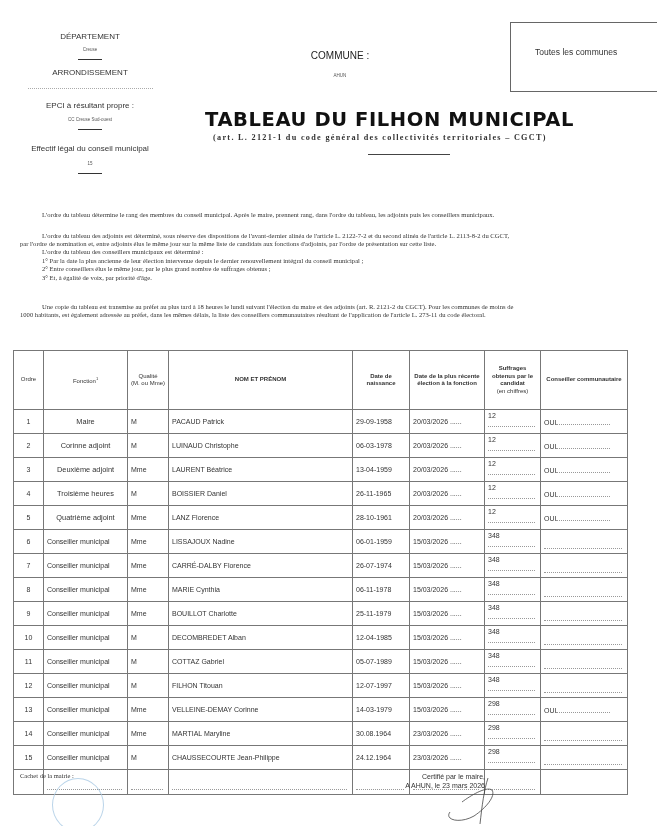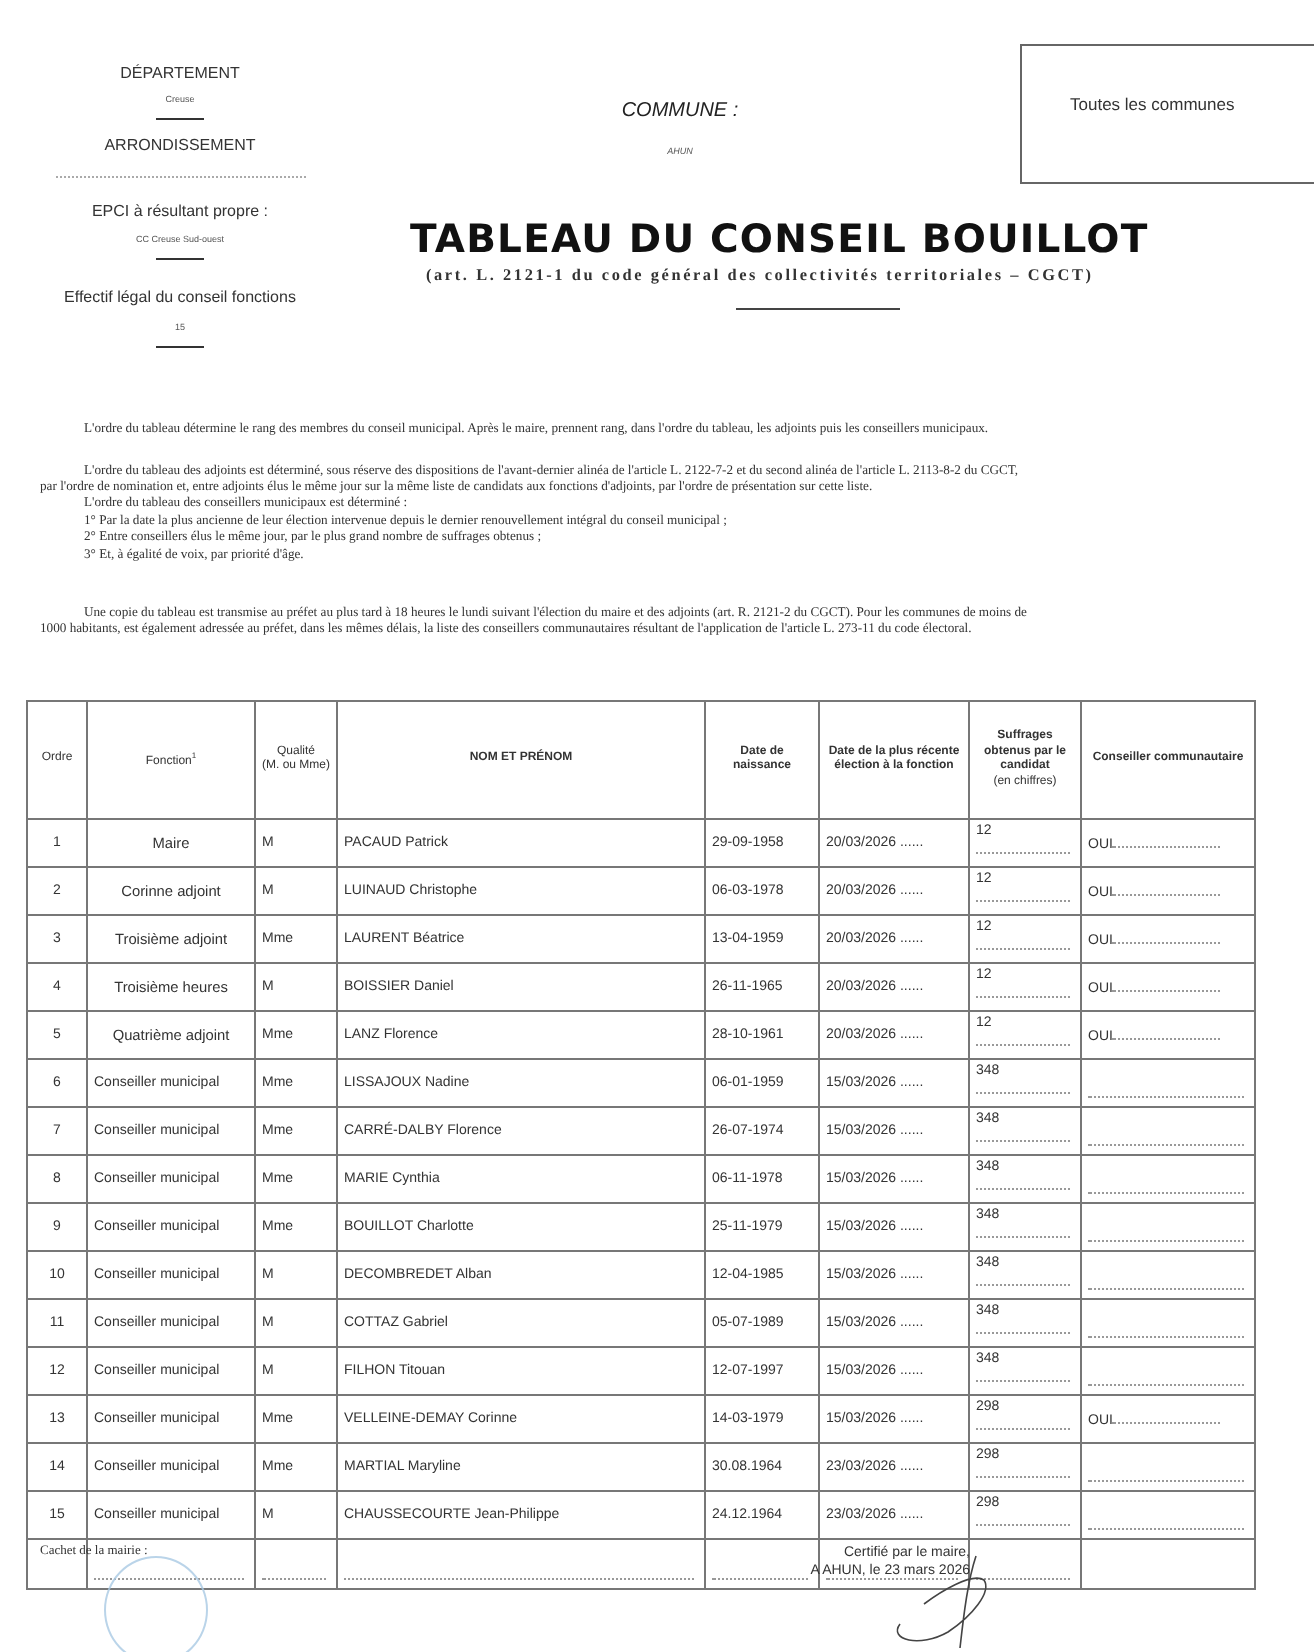--- a/index.html
+++ b/index.html
@@ -3,21 +3,21 @@
 <meta charset="utf-8">
 <style>
   html, body { margin: 0; padding: 0; background: #fff; }
   body { width: 657px; height: 826px; position: relative; overflow: hidden; color: #222; font-family: "Liberation Sans", sans-serif; }
   .abs { position: absolute; }
   .left-block { left: 20px; width: 140px; text-align: center; color: #333; }
   .lbl { font-size: 8px; }
   .sub { font-size: 4.5px; color: #555; }
   .rule { height: 1px; background: #333; margin: 0 auto; width: 24px; }
   .dotrule { height: 0; border-top: 1px dotted #aaa; width: 125px; margin: 0 auto; }
-  .commune { left: 260px; width: 160px; text-align: center; font-style: italic; }
+  .commune { left: 260px; width: 160px; text-align: center; }
   .box { left: 510px; top: 22px; width: 150px; height: 70px; border: 1px solid #666; border-right: none; box-sizing: border-box; }
   .box span { display:block; margin-top: 24px; margin-left: 24px; font-size: 8.5px; color: #333; }
   .title { left: 205px; top: 108px; font-family: "DejaVu Sans", sans-serif; font-weight: bold; font-size: 19.5px; letter-spacing: 0.6px; color: #111; white-space: nowrap; }
   .subtitle { left: 213px; top: 133px; font-family: "Liberation Serif", serif; font-weight: bold; font-size: 8.2px; letter-spacing: 1.3px; color: #333; white-space: nowrap; }
   .titlerule { left: 368px; top: 154px; width: 82px; height: 1px; background: #444; }
   .para { font-family: "Liberation Serif", serif; font-size: 6.6px; color: #333; line-height: 8.5px; white-space: nowrap; }
   table { position: absolute; left: 13px; top: 350px; border-collapse: collapse; table-layout: fixed; width: 614px; font-size: 7px; color: #333; }
   td, th { border: 1px solid #777; padding: 0 3px; overflow: hidden; white-space: nowrap; font-weight: normal; }
   th { height: 58px; font-size: 6px; text-align: center; line-height: 7.5px; white-space: normal; }
   th.b { font-weight: bold; }
@@ -38,35 +38,35 @@
 
 <div class="abs left-block" style="top:32px;">
   <div class="lbl">DÉPARTEMENT</div>
   <div class="sub" style="margin-top:6px;">Creuse</div>
   <div class="rule" style="margin-top:7px;"></div>
   <div class="lbl" style="margin-top:8px;">ARRONDISSEMENT</div>
   <div class="dotrule" style="margin-top:11px;"></div>
   <div class="lbl" style="margin-top:12px;">EPCI à résultant propre :</div>
   <div class="sub" style="margin-top:7px;">CC Creuse Sud-ouest</div>
   <div class="rule" style="margin-top:7px;"></div>
-  <div class="lbl" style="margin-top:14px;">Effectif légal du conseil fonctions</div>
+  <div class="lbl" style="margin-top:14px;">Effectif légal du conseil municipal</div>
   <div class="sub" style="margin-top:8px;">15</div>
   <div class="rule" style="margin-top:7px;"></div>
 </div>
 
 <div class="abs commune" style="top:50px;">
   <div style="font-size:10px;">COMMUNE :</div>
   <div class="sub" style="margin-top:12px;">AHUN</div>
 </div>
 
 <div class="abs box">
   <span>Toutes les communes</span>
 </div>
 
-<div class="abs title">TABLEAU DU CONSEIL BOUILLOT</div>
+<div class="abs title">TABLEAU DU FILHON MUNICIPAL</div>
 <div class="abs subtitle">(art. L. 2121-1 du code général des collectivités territoriales – CGCT)</div>
 <div class="abs titlerule"></div>
 
 <div class="abs para" style="left:42px; top:211px;">L'ordre du tableau détermine le rang des membres du conseil municipal. Après le maire, prennent rang, dans l'ordre du tableau, les adjoints puis les conseillers municipaux.</div>
 <div class="abs para" style="left:42px; top:232px;">L'ordre du tableau des adjoints est déterminé, sous réserve des dispositions de l'avant-dernier alinéa de l'article L. 2122-7-2 et du second alinéa de l'article L. 2113-8-2 du CGCT,</div>
 <div class="abs para" style="left:20px; top:240px;">par l'ordre de nomination et, entre adjoints élus le même jour sur la même liste de candidats aux fonctions d'adjoints, par l'ordre de présentation sur cette liste.</div>
 <div class="abs para" style="left:42px; top:248px;">L'ordre du tableau des conseillers municipaux est déterminé :</div>
 <div class="abs para" style="left:42px; top:257px;">1° Par la date la plus ancienne de leur élection intervenue depuis le dernier renouvellement intégral du conseil municipal ;</div>
 <div class="abs para" style="left:42px; top:265px;">2° Entre conseillers élus le même jour, par le plus grand nombre de suffrages obtenus ;</div>
 <div class="abs para" style="left:42px; top:274px;">3° Et, à égalité de voix, par priorité d'âge.</div>
@@ -112,21 +112,21 @@
         <td class="c fnc" style="">Corinne adjoint</td>
         <td>M</td>
         <td>LUINAUD Christophe</td>
         <td>06-03-1978</td>
         <td>20/03/2026 ......</td>
         <td class="supp"><span>12</span><span class="dots"></span></td>
         <td><span>OUI</span><span class="oui-dots"></span></td>
       </tr>
       <tr>
         <td class="c">3</td>
-        <td class="c fnc" style="">Troisième adjoint</td>
+        <td class="c fnc" style="">Deuxième adjoint</td>
         <td>Mme</td>
         <td>LAURENT Béatrice</td>
         <td>13-04-1959</td>
         <td>20/03/2026 ......</td>
         <td class="supp"><span>12</span><span class="dots"></span></td>
         <td><span>OUI</span><span class="oui-dots"></span></td>
       </tr>
       <tr>
         <td class="c">4</td>
         <td class="c fnc" style="">Troisième heures</td>

